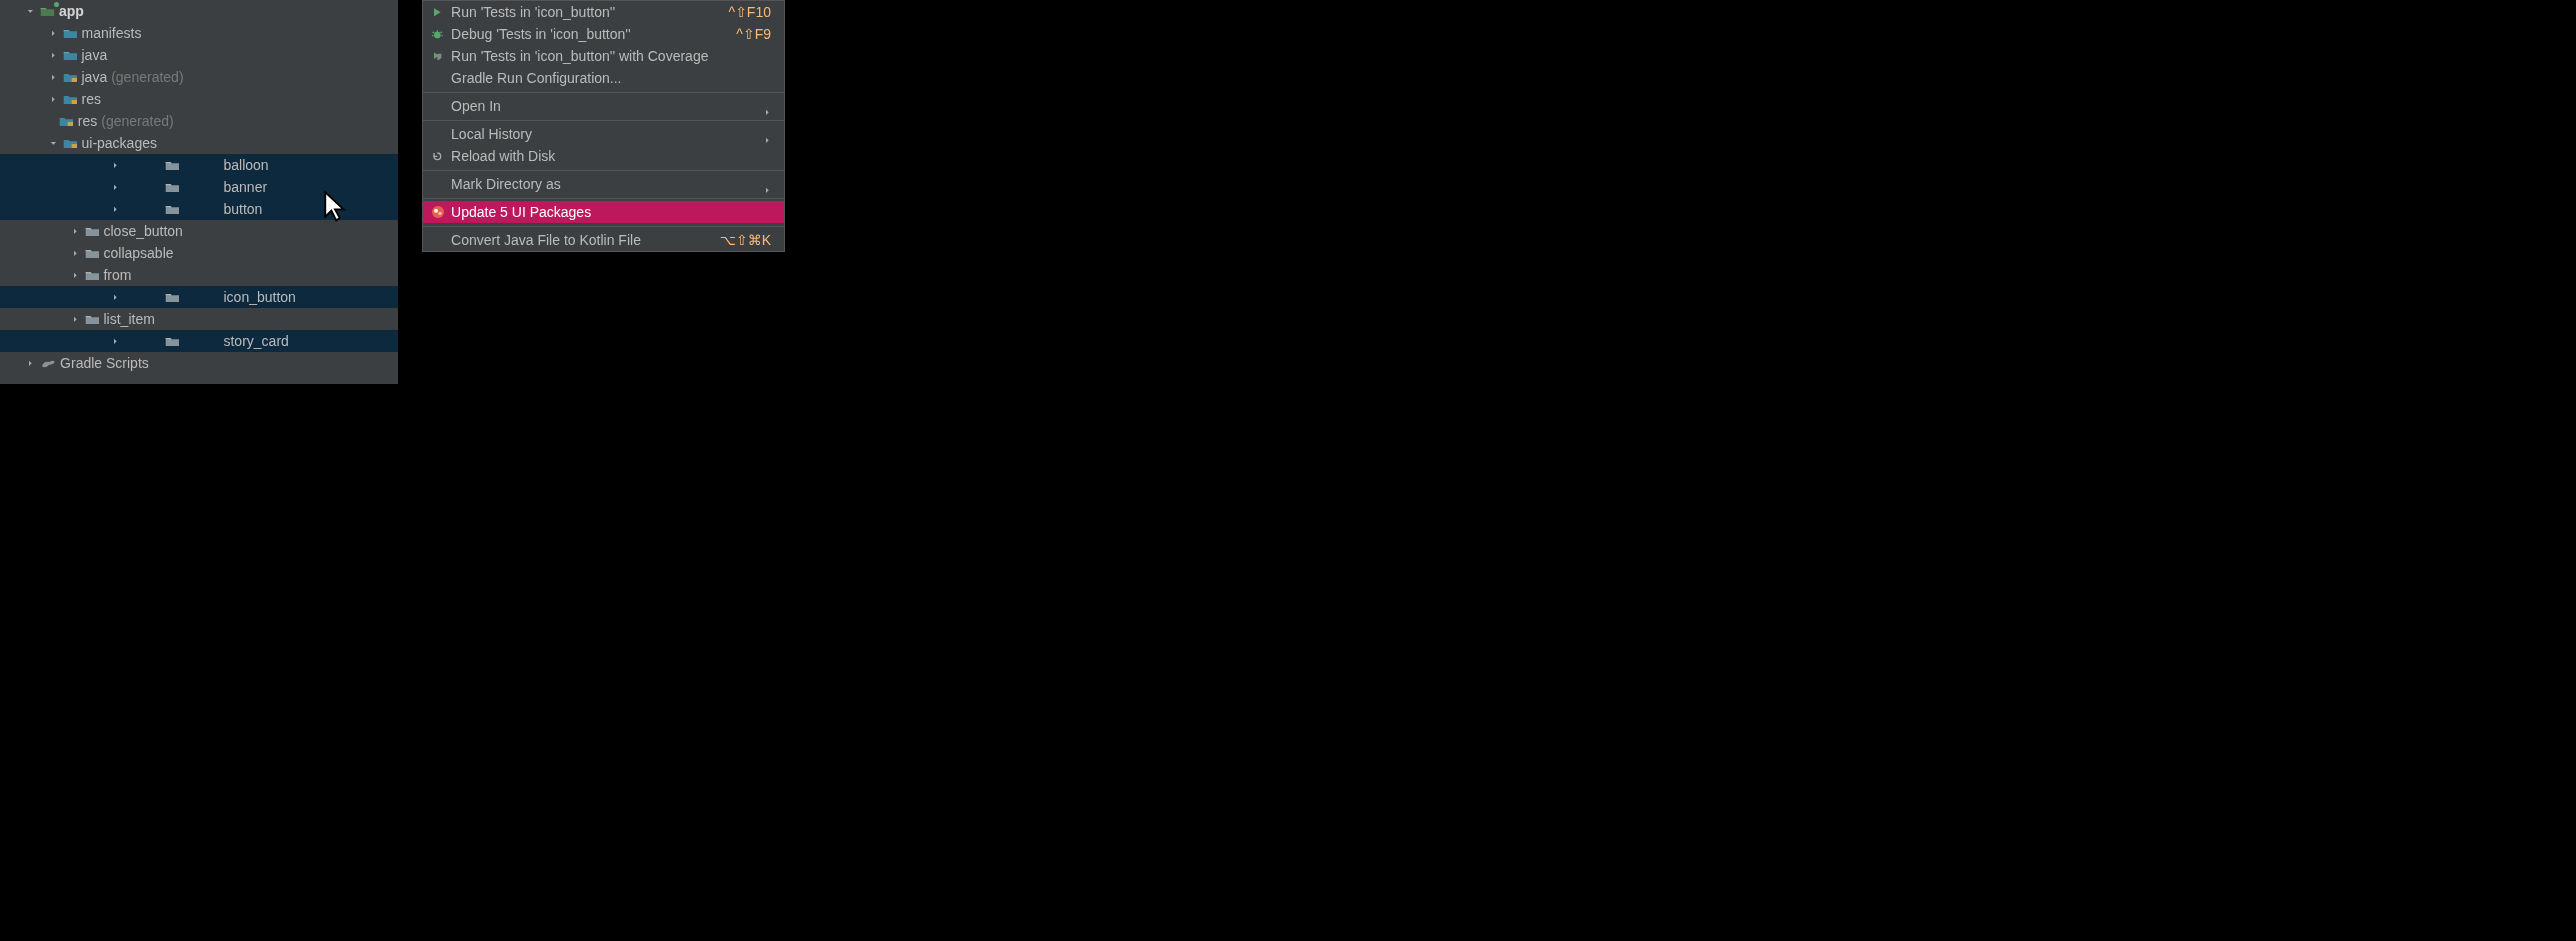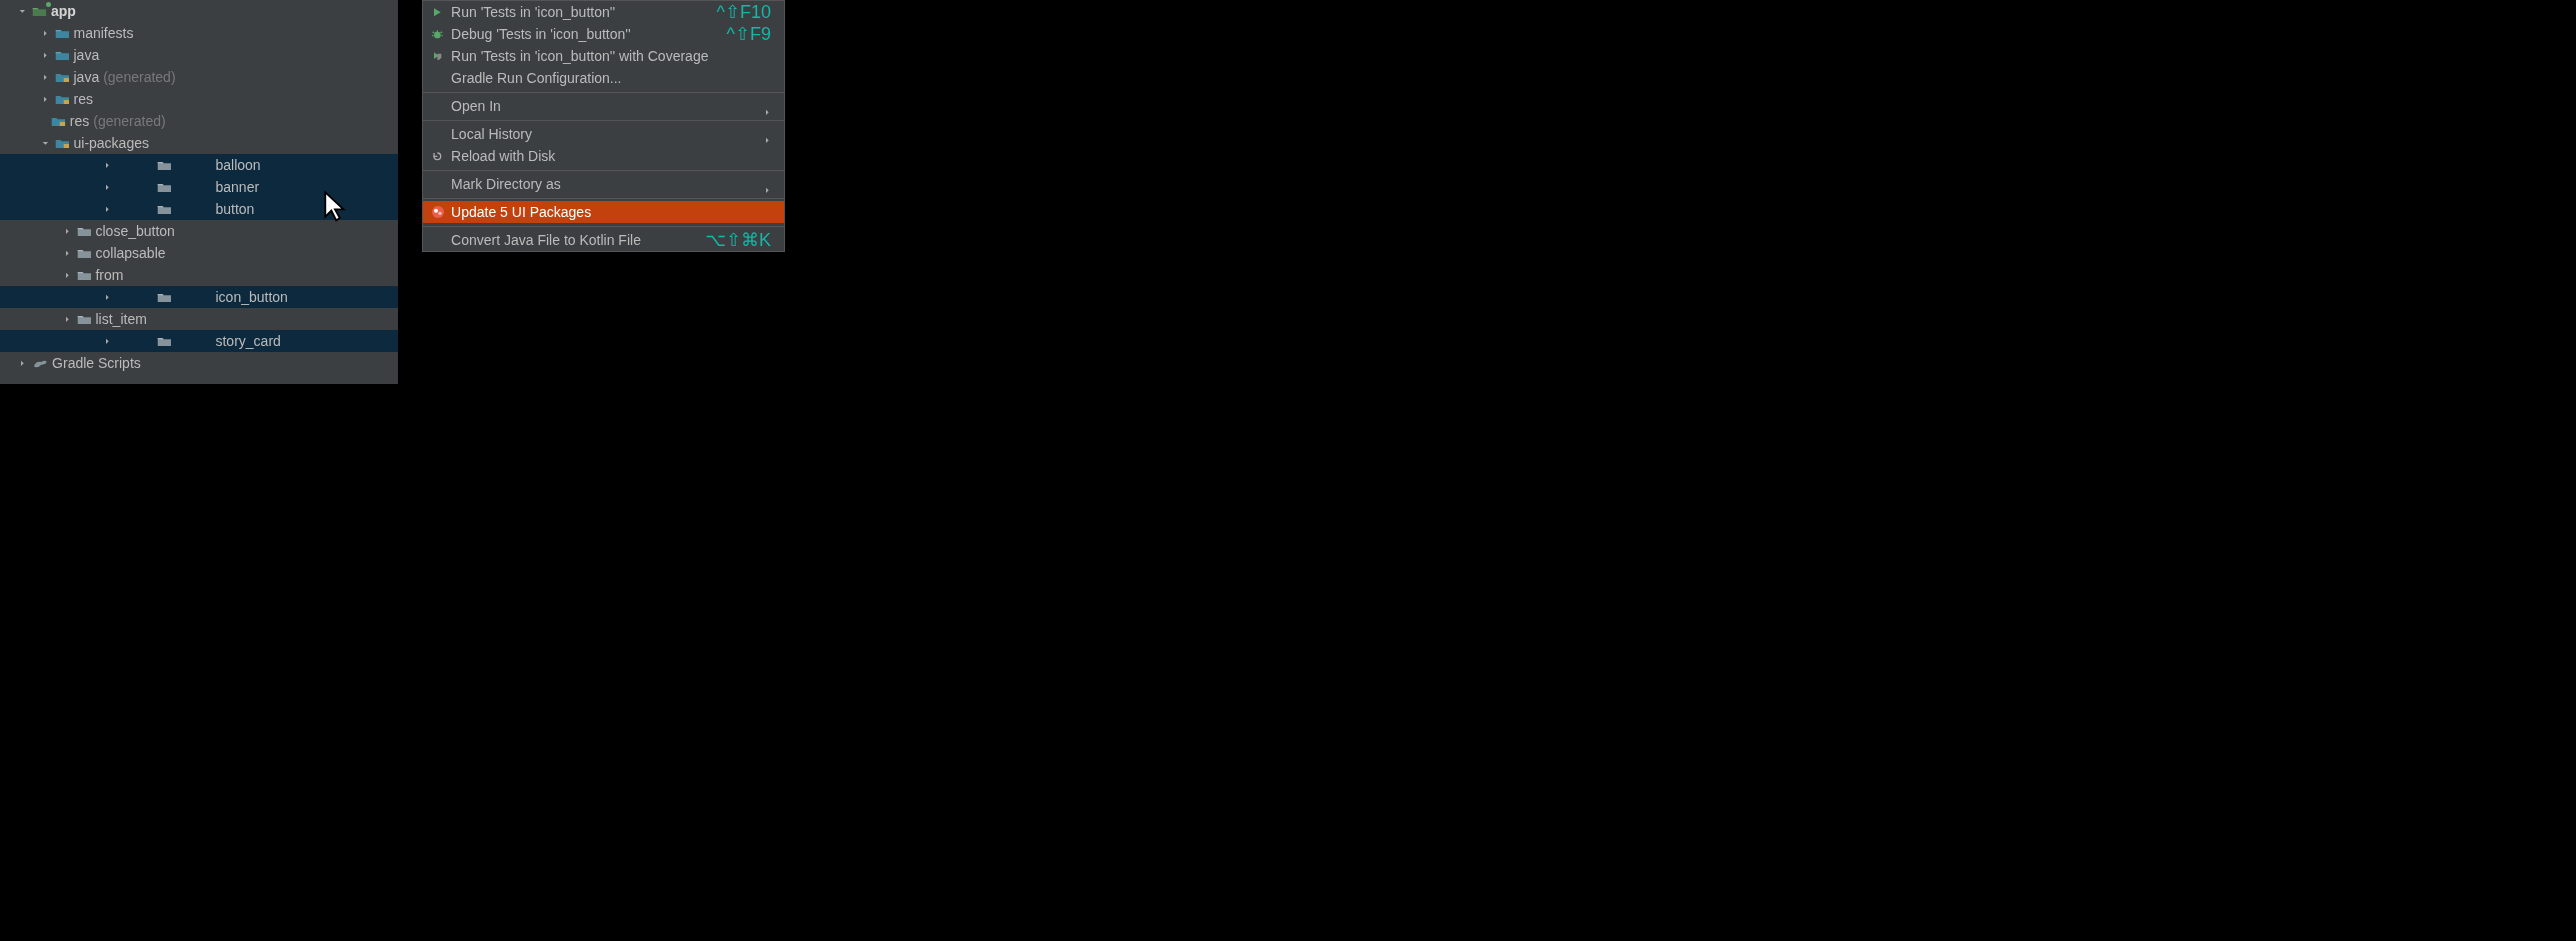--- a/index.html
+++ b/index.html
@@ -23,21 +23,21 @@
       width: 398px;
       height: 384px;
       background: #3c3f41;
       overflow: hidden;
     }
     .tree-row {
       height: 22px;
       display: flex;
       align-items: center;
       gap: 4px;
-      padding-left: 8px;
+      padding-left: 16px;
       white-space: nowrap;
     }
     .tree-row.selected {
       background: #0d293e;
       gap: 44px;
     }
     .chevron {
       display: inline-flex;
       width: 10.7px;
       height: 10.7px;
@@ -102,21 +102,21 @@
     }
     .menu-item {
       height: 22px;
       display: flex;
       align-items: center;
       padding: 0 13px 0 8px;
       gap: 6.7px;
       cursor: default;
     }
     .menu-item.highlighted {
-      background: #c2410c;
+      background: #be185d;
       color: #ffffff;
     }
     .menu-item.highlighted .menu-label {
       color: #ffffff;
     }
     .menu-icon {
       width: 13.4px;
       height: 13.4px;
       flex-shrink: 0;
       display: flex;
@@ -125,22 +125,22 @@
     }
     .menu-icon-placeholder {
       width: 13.4px;
       flex-shrink: 0;
     }
     .menu-label {
       flex: 1;
       color: #bbbbbb;
     }
     .menu-shortcut {
-      color: #14b8a6;
-      font-size: 18px;
+      color: #fdba74;
+      font-size: 14px;
     }
     .menu-chevron {
       width: 6.7px;
       height: 6.7px;
       flex-shrink: 0;
     }
     .menu-sep {
       height: 0.7px;
       background: #555;
       margin: 2.7px 0;

